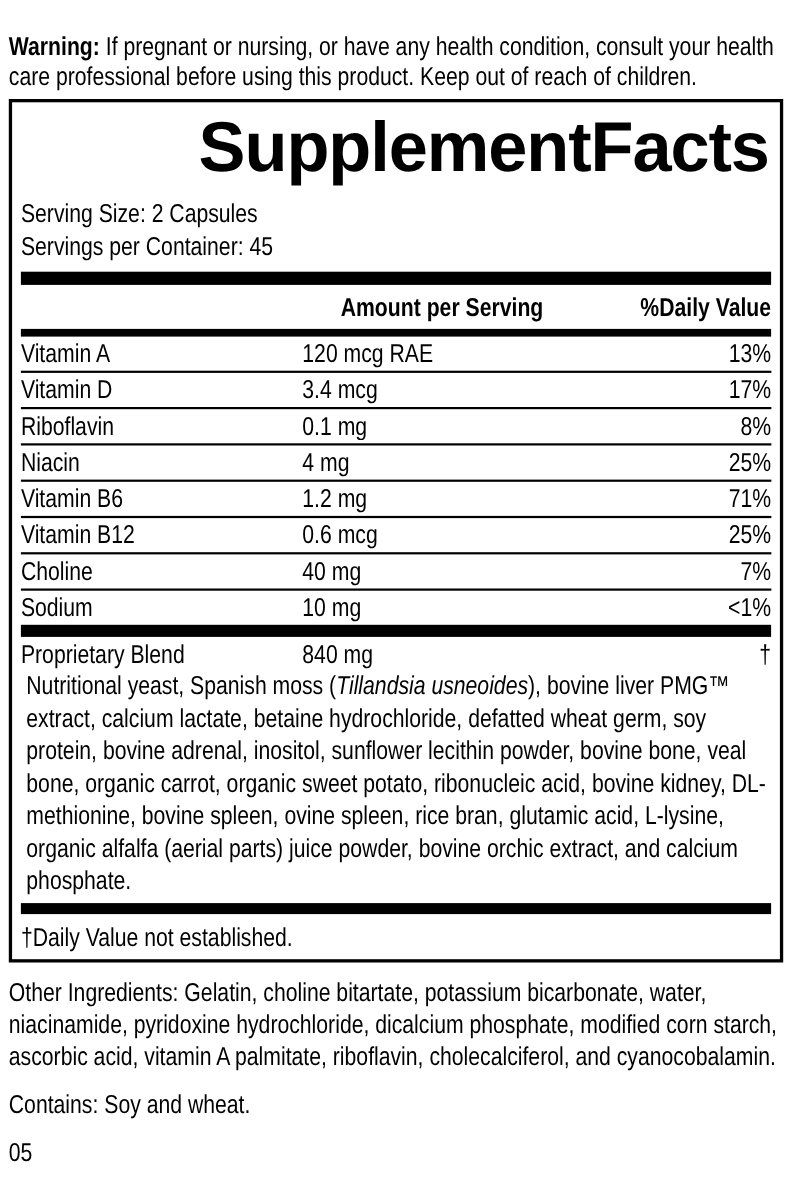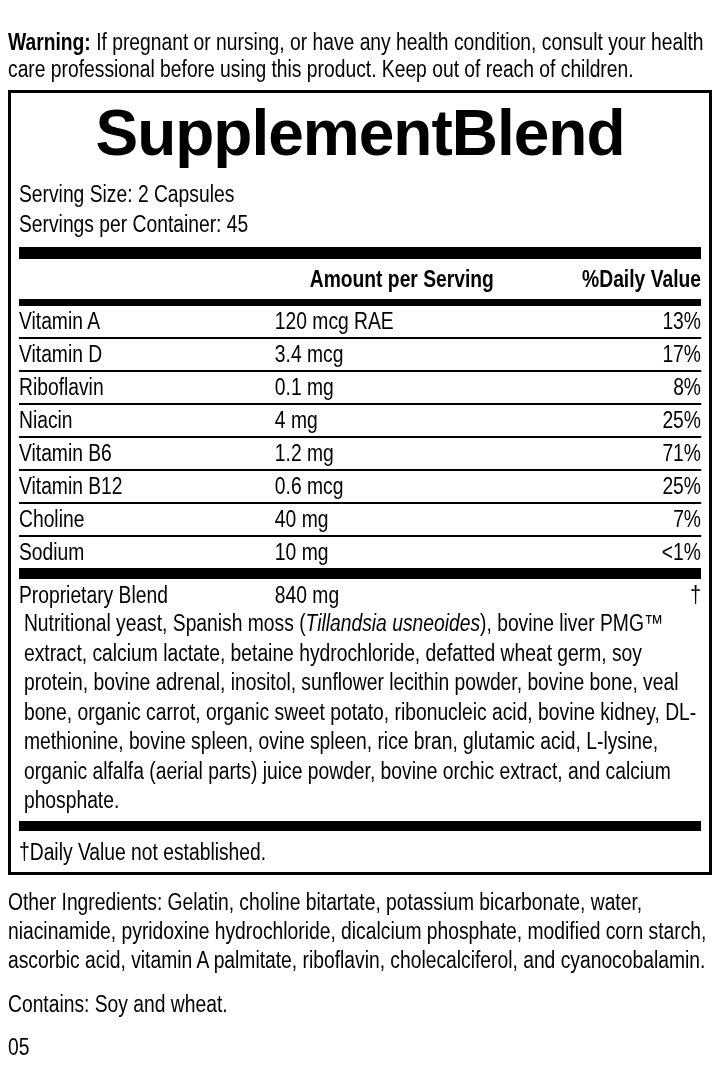--- a/index.html
+++ b/index.html
@@ -12,21 +12,21 @@
   .page { padding: 6px 8px 0 8px; margin-top: 23px; }
   
   .cond { transform: scaleX(0.82); transform-origin: 0 0; width: 121.95%; }
 
   .warning { font-size: 23.5px; line-height: 27px; }
   .warning .w-label { font-weight: bold; }
 
   .panel { margin-top: 7px; border: 3px solid #000; padding: 4px 8px 4px 8px; }
 
   .title-row {
-    display: flex; justify-content: center;
+    display: flex; justify-content: flex-end;
     font-weight: bold; font-size: 64px; line-height: 64px;
     letter-spacing: -1px; padding: 4px 2px 0 2px;
   }
   .serving-block { margin-top: 14px; }
   .serving-line { font-size: 23.5px; line-height: 30px; }
 
   .bar { background: #000; width: 100%; }
   .bar-1 { height: 12px; margin-top: 8px; }
   .bar-2 { height: 7px; }
   .bar-3 { height: 11px; }
@@ -56,21 +56,21 @@
 <div class="page">
 
   <p class="warning cond" style="margin:0;">
     <span class="w-label">Warning:</span><span> If pregnant or nursing, or have any health condition, consult your health care professional before using this product. Keep out of reach of children.</span>
   </p>
 
   <div class="panel">
 
     <div class="title-row">
       <span>Supplement</span>
-      <span>Blend</span>
+      <span>Facts</span>
     </div>
 
     <div class="serving-block cond">
       <div class="serving-line">Serving Size: 2 Capsules</div>
       <div class="serving-line">Servings per Container: 45</div>
     </div>
 
     <div class="bar bar-1"></div>
 
     <div class="grid3 hdr-row cond">

